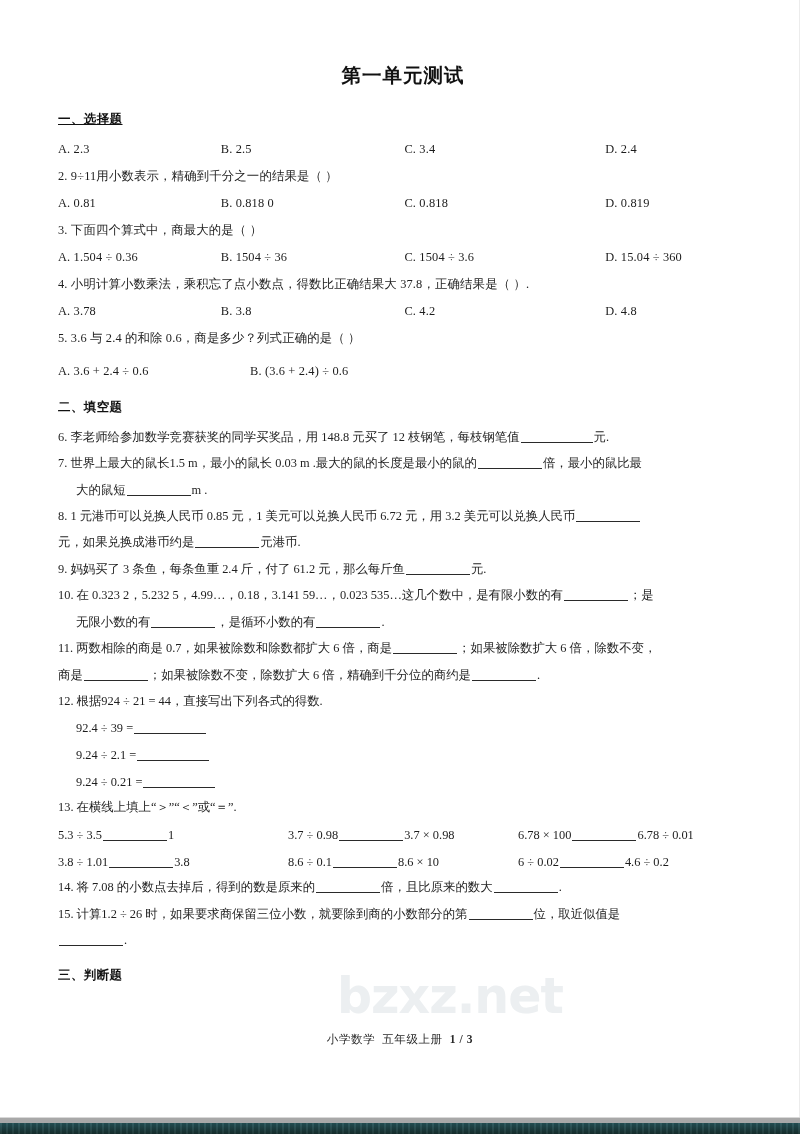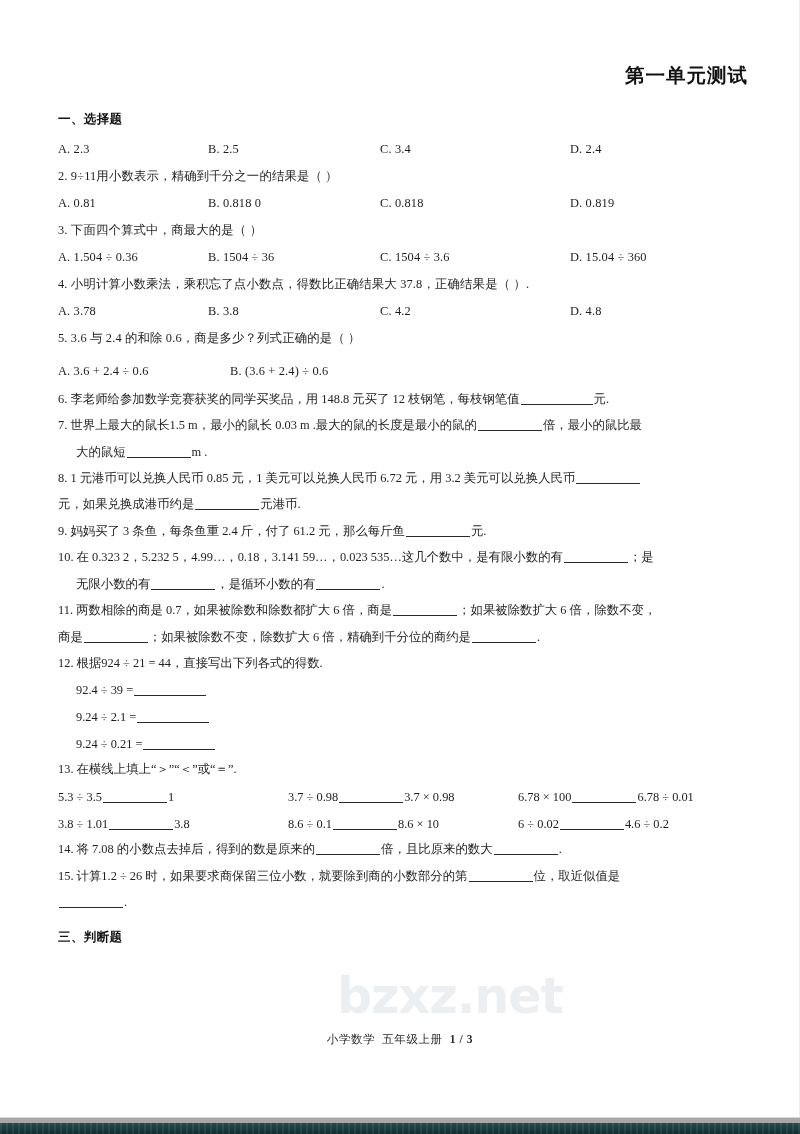--- a/index.html
+++ b/index.html
@@ -25,54 +25,55 @@
     border-right: 1px solid #ececec;
   }
   .content {
     position: absolute;
     left: 58px;
     top: 62px;
     width: 690px;
   }
 
   .doc-title {
-    text-align: right;
+    text-align: center;
     font-size: 19.5px;
     font-weight: bold;
     letter-spacing: 1px;
     color: #111;
     margin: 0 0 22px 0;
     font-family: "DejaVu Sans", "Liberation Sans", sans-serif;
   }
 
   .section-head {
     font-size: 12.5px;
     font-weight: bold;
     color: #111;
     margin: 14px 0 9px 0;
     letter-spacing: .4px;
     font-family: "DejaVu Sans", "Liberation Sans", sans-serif;
   }
-  .section-head.first { margin-top: 16px; }
+  .section-head.first { margin-top: 16px; text-decoration: underline; }
 
   .q {
     font-size: 12.4px;
     line-height: 2.05;
     color: #1f1f1f;
     margin: 0 0 1px 0;
     letter-spacing: .15px;
   }
   .q-wrap { margin-bottom: 2px; }
 
   .opts {
     display: flex;
     font-size: 12.4px;
     line-height: 2.05;
     letter-spacing: .15px;
     margin-bottom: 1px;
+    gap: 20px;
   }
   .opts span { display: inline-block; }
   .opt-a { width: 150px; }
   .opt-b { width: 172px; }
   .opt-c { width: 190px; }
   .opt-d { width: 150px; }
 
   .opts.wide5 .opt-a { width: 172px; }
   .opts.wide5 .opt-b { width: 208px; }
 
@@ -199,20 +200,21 @@
     </div>
 
     <div class="q-wrap">
       <div class="q">5. 3.6 与 2.4 的和除 0.6，商是多少？列式正确的是（      ）</div>
       <div class="opts wide5" style="margin-top:8px">
         <span class="opt-a">A. 3.6 + 2.4 ÷ 0.6</span>
         <span class="opt-b">B. (3.6 + 2.4) ÷ 0.6</span>
       </div>
     </div>
 
+    <div class="section-head">二、填空题</div>
 
     <div class="q fill">
       <span>6. 李老师给参加数学竞赛获奖的同学买奖品，用 148.8 元买了 12 枝钢笔，每枝钢笔值</span><span class="u long"></span><span>元.</span>
     </div>
 
     <div class="q fill">
       <span>7. 世界上最大的鼠长1.5 m，最小的鼠长 0.03 m .最大的鼠的长度是最小的鼠的</span><span class="u"></span><span>倍，最小的鼠比最</span>
     </div>
     <div class="q fill" style="margin-left:18px">
       <span>大的鼠短</span><span class="u"></span><span>m .</span>

